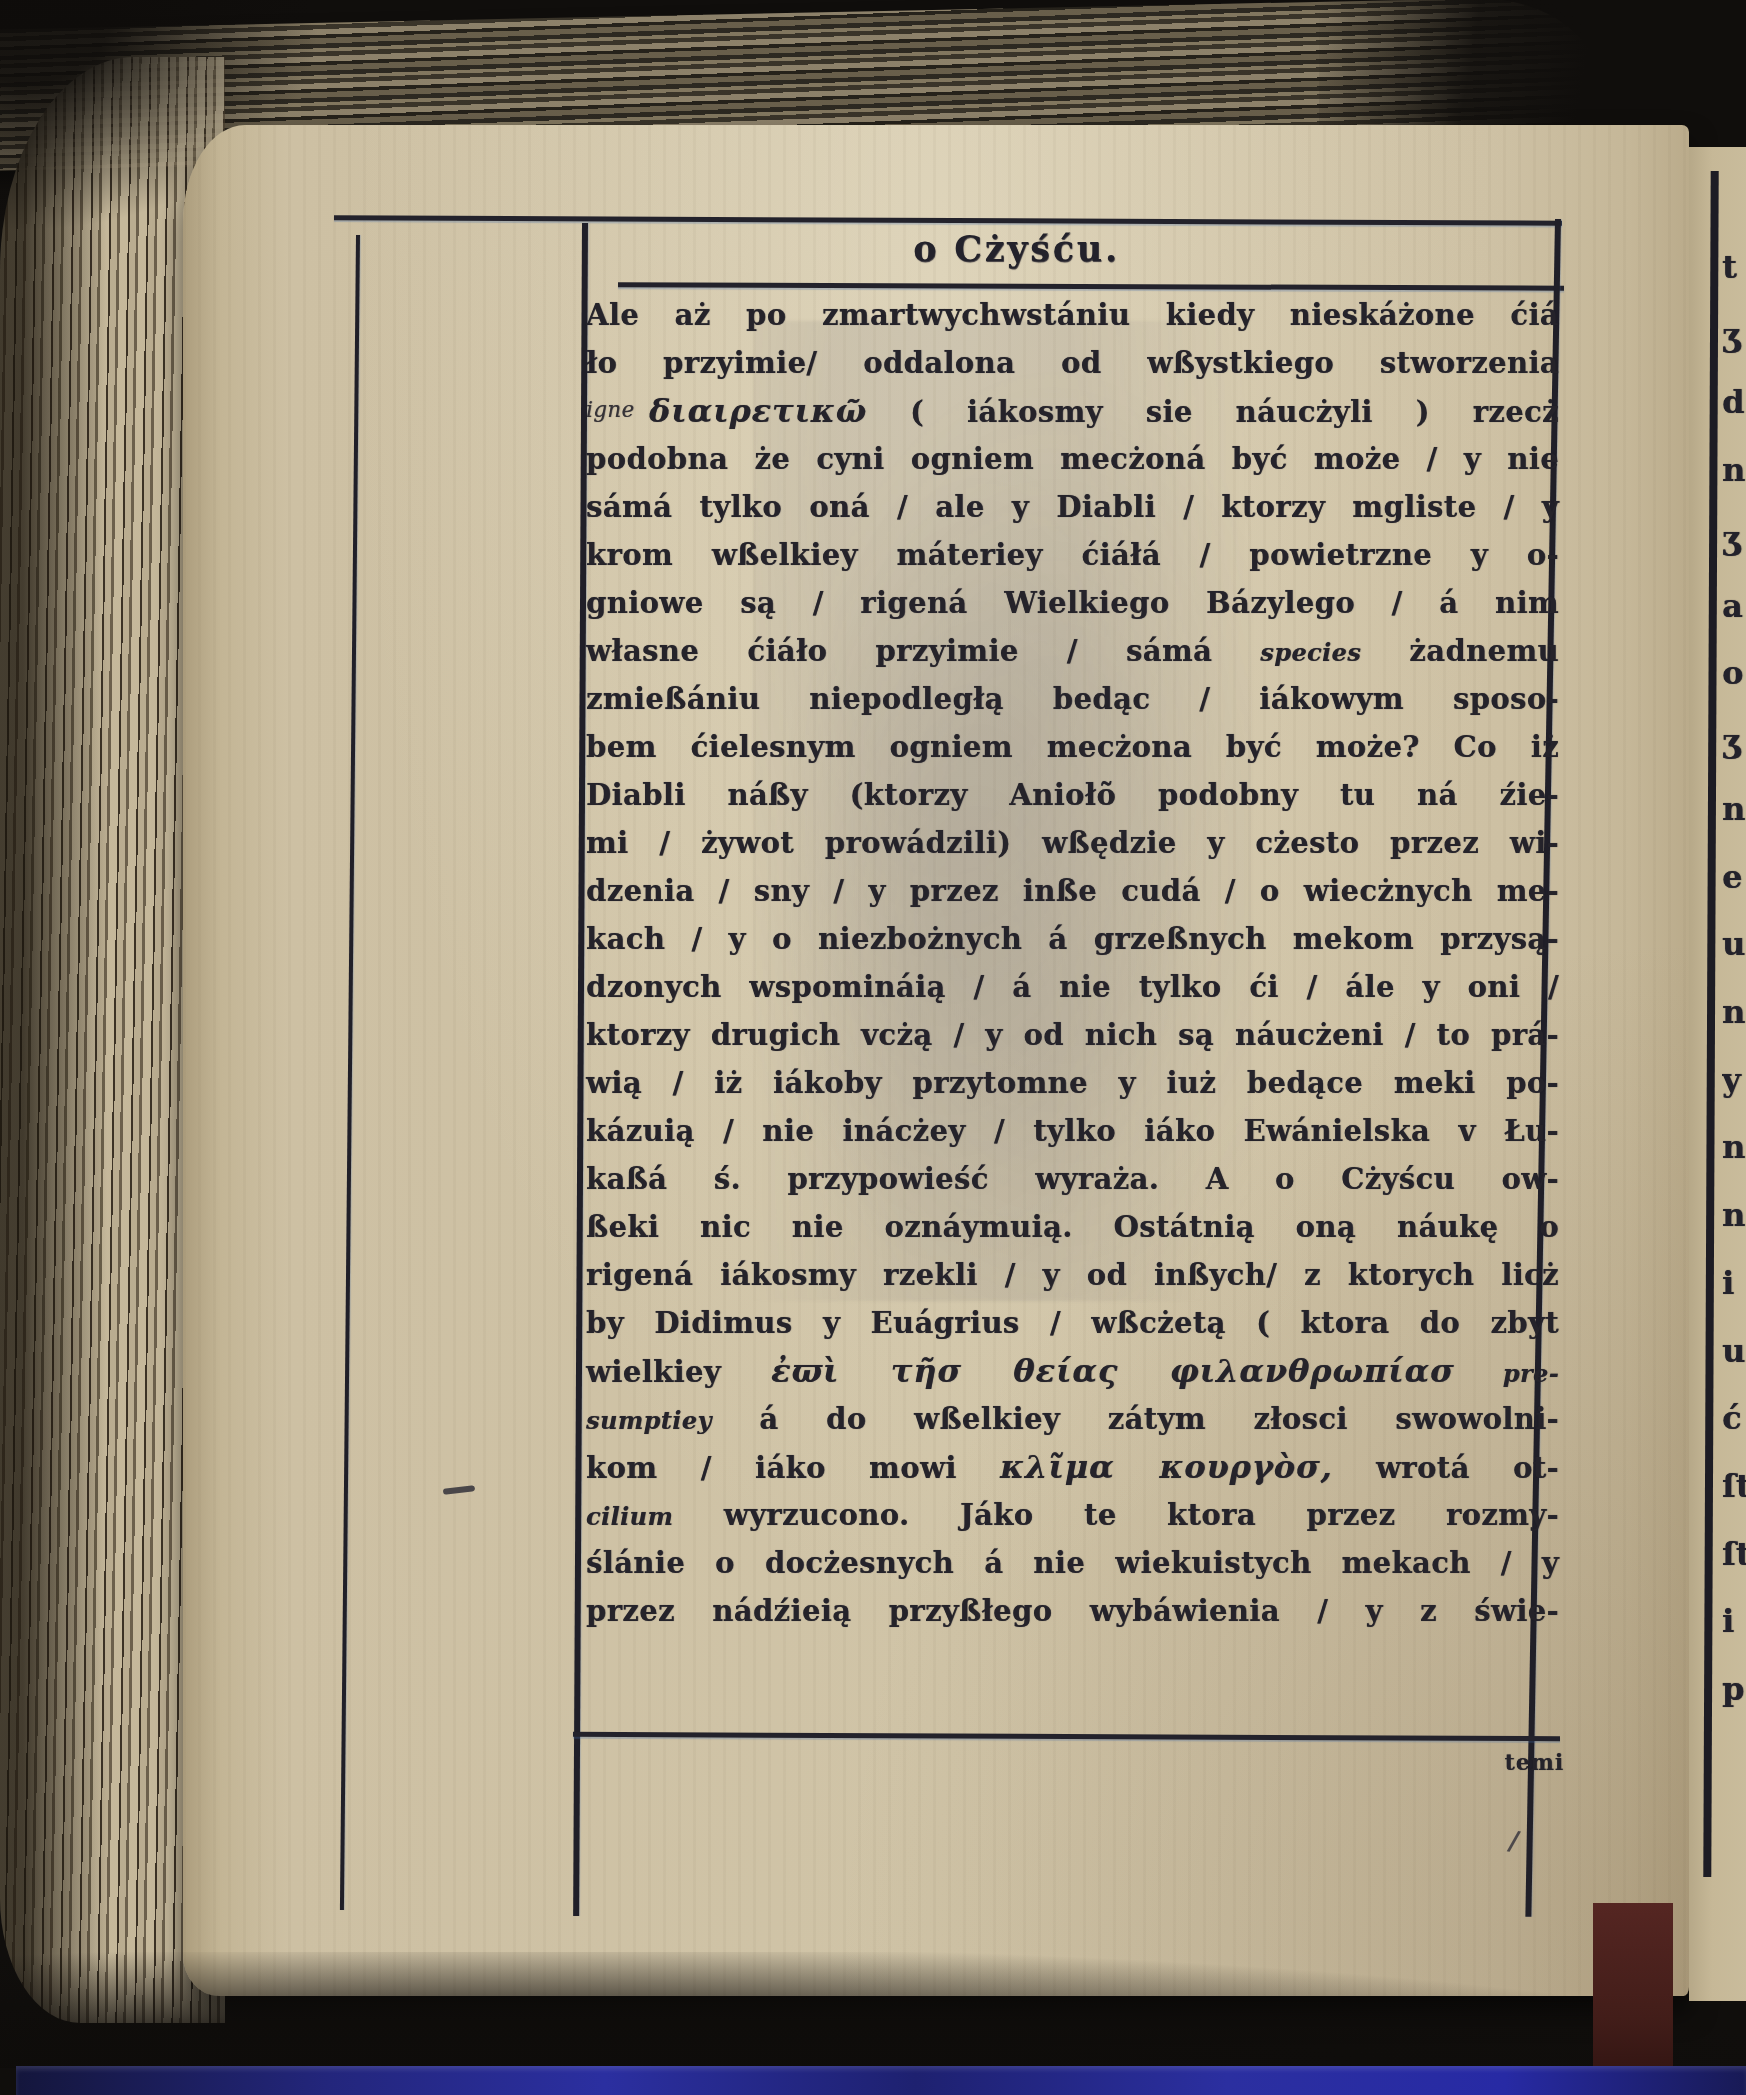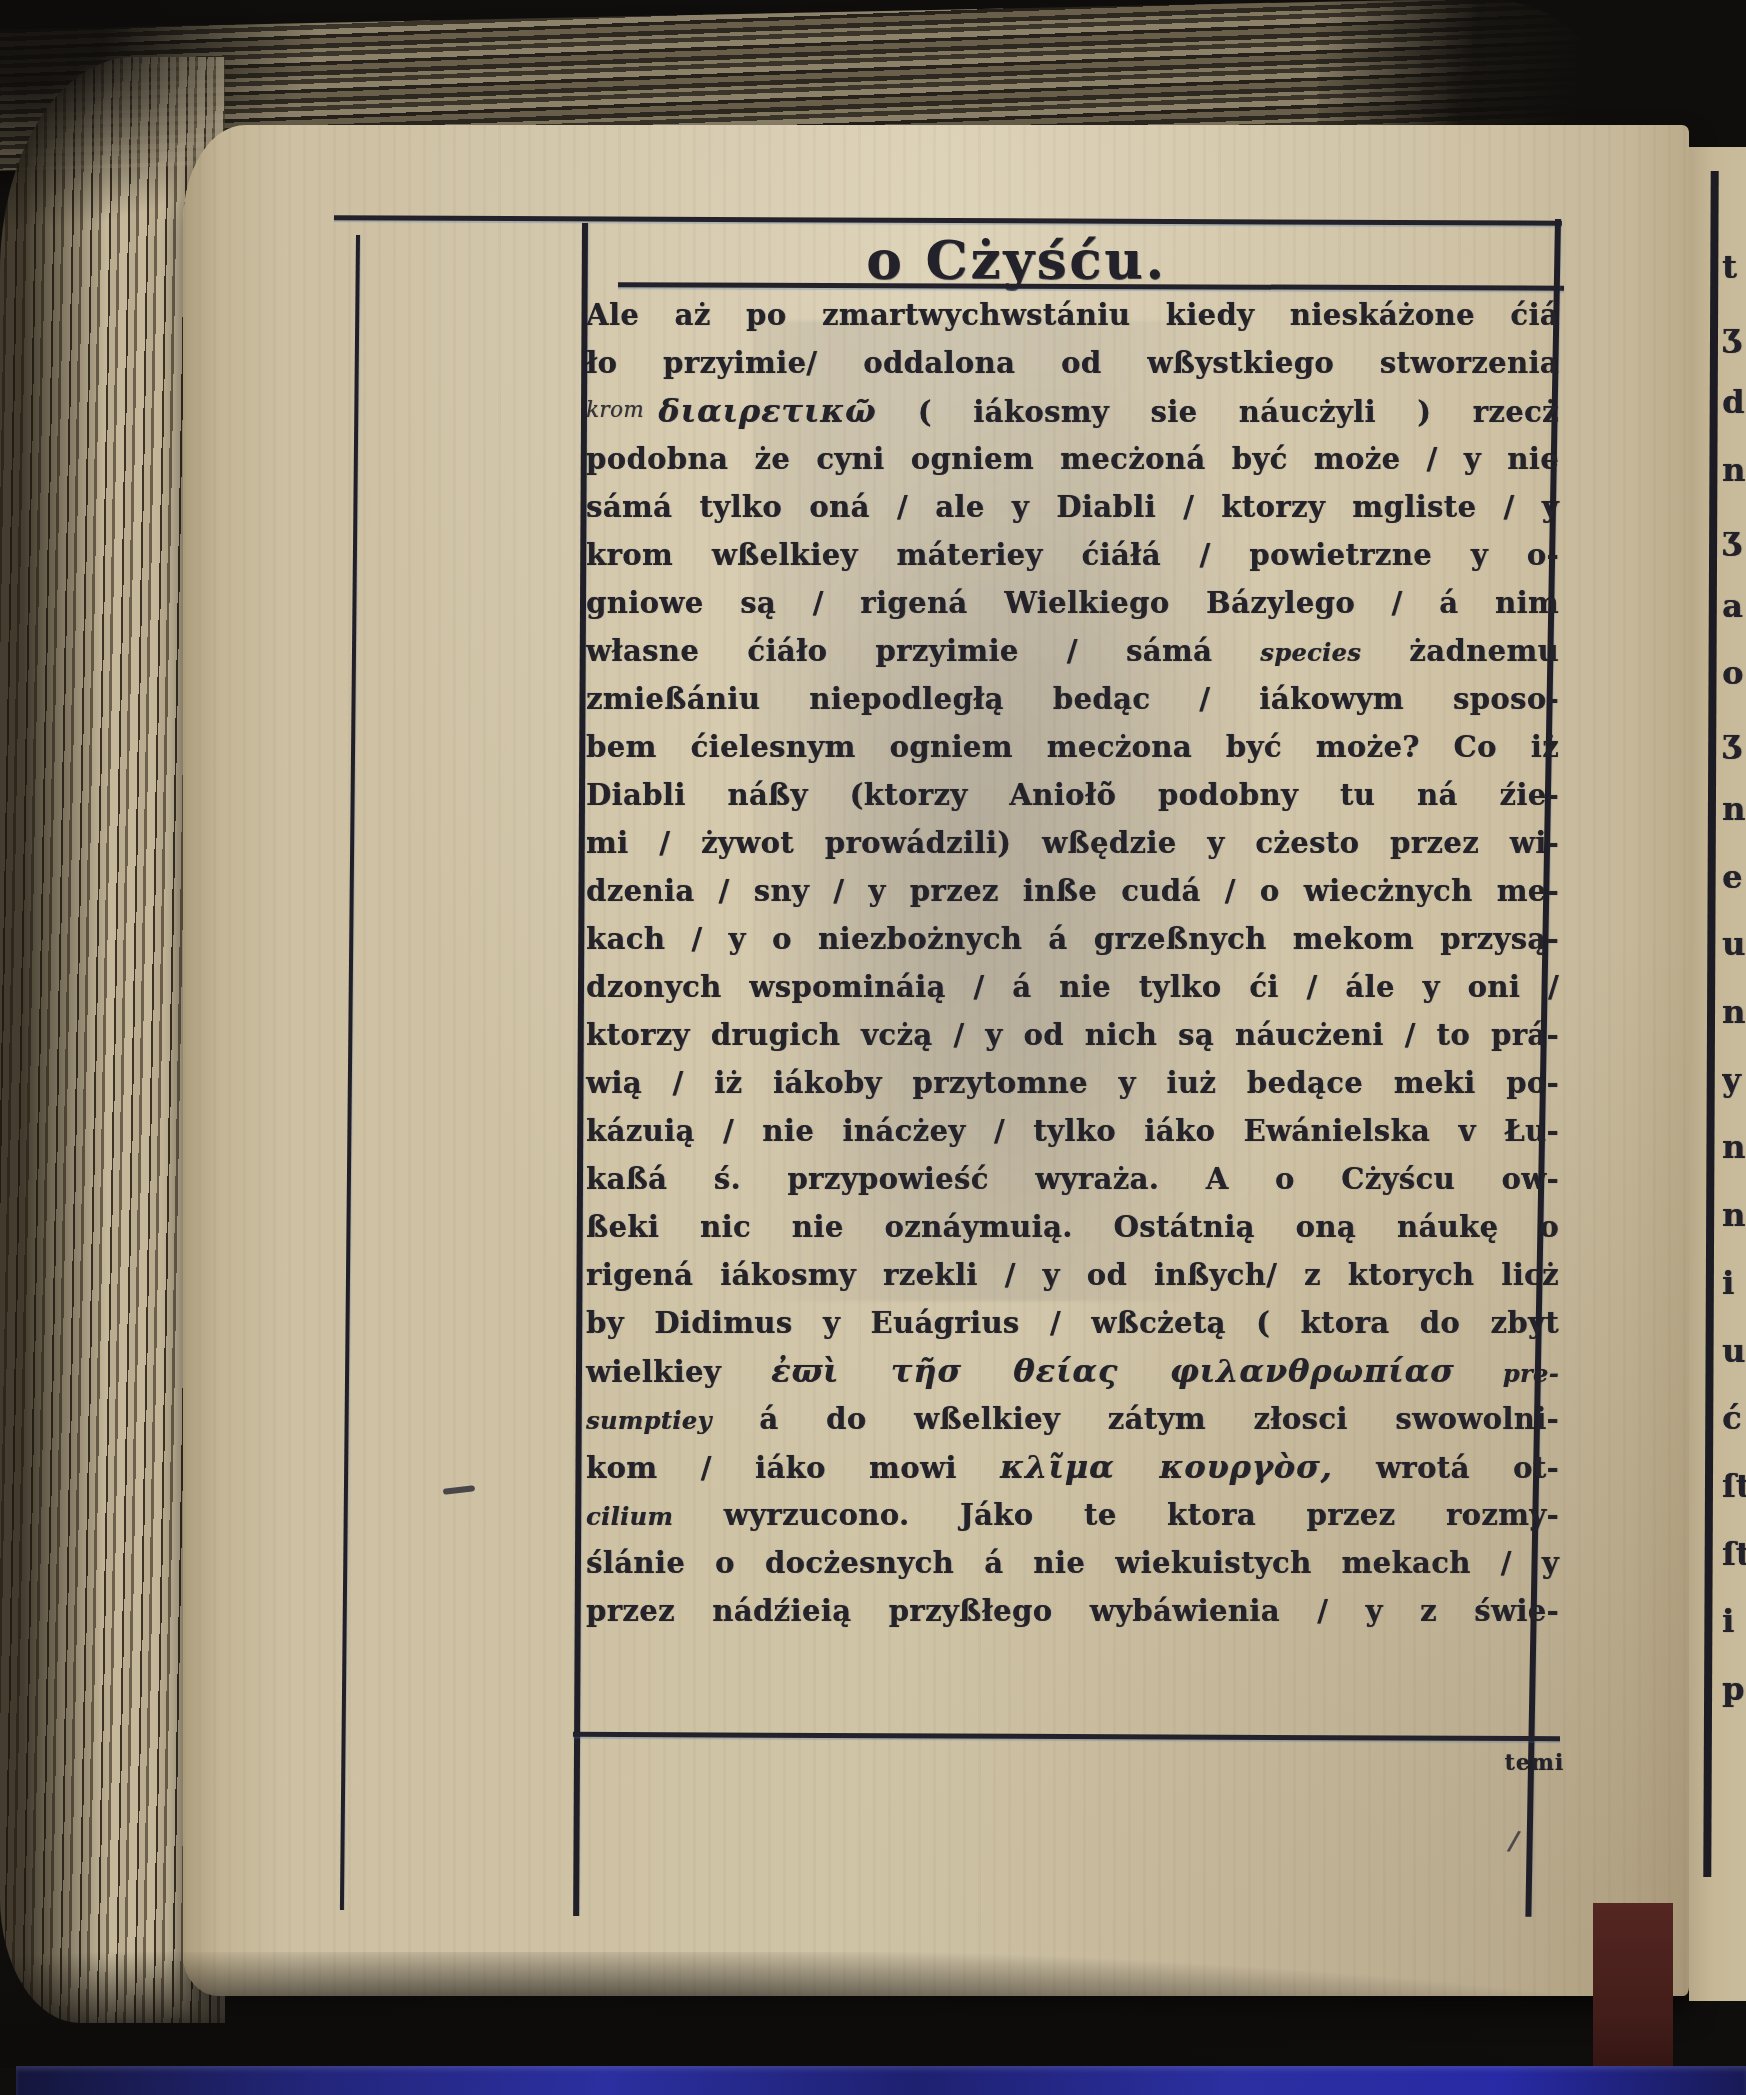--- a/index.html
+++ b/index.html
@@ -65,21 +65,21 @@
   .rule-top{left:151px;top:93px;width:1228px;height:5.3px;transform:rotate(.25deg);}
   .rule-header{left:435px;top:159px;width:946px;height:5.3px;transform:rotate(.2deg);}
   .rule-underline{left:390px;top:1609px;width:987px;height:5.3px;transform:rotate(.25deg);}
   .vrule{position:absolute;background:#201f28;box-shadow:0.9px 0 0.9px rgba(70,110,170,.25);}
   .vrule-margin{left:173px;top:110px;width:3.6px;height:1675px;transform:rotate(.55deg);transform-origin:top center;}
   .vrule-block-left{left:399px;top:98px;width:6.2px;height:1693px;transform:rotate(.30deg);transform-origin:top center;}
   .vrule-block-right{left:1372px;top:94px;width:6.2px;height:1698px;transform:rotate(1.0deg);transform-origin:top center;}
   
   .pg-header{
     position:absolute;left:624px;top:103px;width:419px;height:53px;
-    text-align:center;font-size:53px;font-weight:bold;color:#23222b;
+    text-align:center;font-size:35px;font-weight:bold;color:#23222b;
     letter-spacing:2.7px;text-shadow:0.5px 0.5px 0.9px rgba(25,23,35,.8);
   }
   
   .text-block{
     position:absolute;left:403px;top:166px;width:973px;
     color:#25232a;font-size:29px;font-weight:bold;
     letter-spacing:0.4px;word-spacing:1.8px;
     text-shadow:0.4px 0.4px 0.8px rgba(30,28,40,.70);
   }
   .tline{height:48px;line-height:48px;text-align:justify;text-align-last:justify;white-space:nowrap;}
@@ -130,21 +130,21 @@
   <div class="rule rule-top"></div>
   <div class="pg-header">o Cżyśću.</div>
   <div class="rule rule-header"></div>
   <div class="vrule vrule-margin"></div>
   <div class="vrule vrule-block-left"></div>
   <div class="vrule vrule-block-right"></div>
 
   <div class="text-block" id="text-block">
       <div class="tline"><span class="s-n">Ale aż po zmartwychwstániu kiedy nieskáżone ćiá</span></div>
       <div class="tline"><span class="s-n">ło przyimie/ oddalona od wßystkiego stworzenia</span></div>
-      <div class="tline"><span class="s-m">krom</span><span class="s-g">διαιρετικῶ</span><span class="s-n"> ( iákosmy sie náucżyli ) rzecż</span></div>
+      <div class="tline"><span class="s-m">igne</span><span class="s-g">διαιρετικῶ</span><span class="s-n"> ( iákosmy sie náucżyli ) rzecż</span></div>
       <div class="tline"><span class="s-n">podobna że cyni ogniem mecżoná być może / y nie</span></div>
       <div class="tline"><span class="s-n">sámá tylko oná / ale y Diabli / ktorzy mgliste / y</span></div>
       <div class="tline"><span class="s-n">krom wßelkiey máteriey ćiáłá / powietrzne y o-</span></div>
       <div class="tline"><span class="s-n">gniowe są / rigená Wielkiego Bázylego / á nim</span></div>
       <div class="tline"><span class="s-n">własne ćiáło przyimie / sámá </span><span class="s-i">species</span><span class="s-n"> żadnemu</span></div>
       <div class="tline"><span class="s-n">zmießániu niepodległą bedąc / iákowym sposo-</span></div>
       <div class="tline"><span class="s-n">bem ćielesnym ogniem mecżona być może? Co iż</span></div>
       <div class="tline"><span class="s-n">Diabli náßy (ktorzy Aniołõ podobny tu ná źie-</span></div>
       <div class="tline"><span class="s-n">mi / żywot prowádzili) wßędzie y cżesto przez wi-</span></div>
       <div class="tline"><span class="s-n">dzenia / sny / y przez inße cudá / o wiecżnych me-</span></div>

